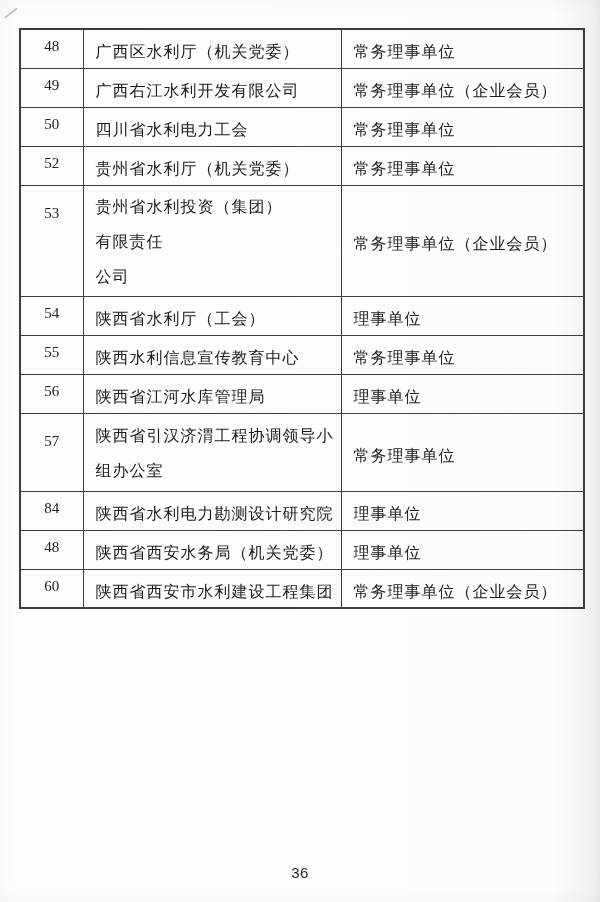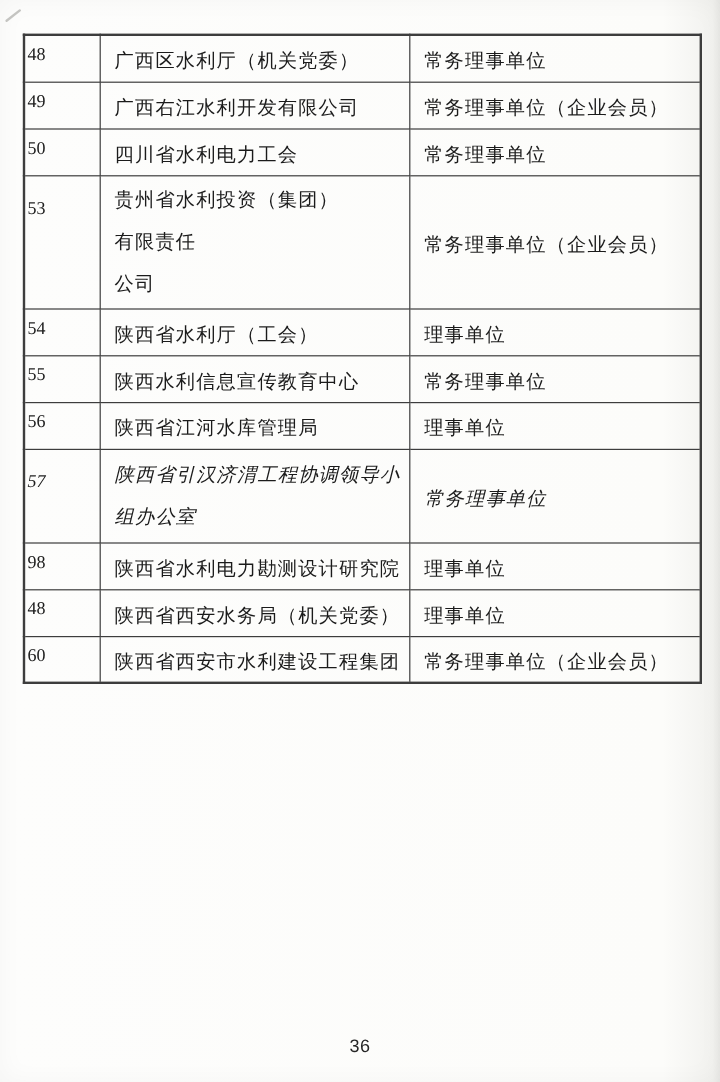--- a/index.html
+++ b/index.html
@@ -43,21 +43,21 @@
   col.c1 { width: 63px; }
   col.c2 { width: 258px; }
   col.c3 { width: 243px; }
   td {
     border: 1px solid var(--border, #3d3d3d);
     vertical-align: middle;
     color: var(--text, #1b1b1b);
     overflow: hidden;
   }
   td.idx {
-    text-align: left;
+    text-align: center;
     font-size: 15px;
     font-family: "Liberation Serif", "DejaVu Serif", serif;
     padding: 0 2px 4px 2px;
     color: #202020;
   }
   tr.tall td.idx {
     vertical-align: top;
     padding-top: 19px;
   }
   td.name, td.mem {
@@ -105,20 +105,25 @@
         <tr style="height: 39px;">
           <td class="idx">49</td>
           <td class="name">广西右江水利开发有限公司</td>
           <td class="mem">常务理事单位（企业会员）</td>
         </tr>
         <tr style="height: 39px;">
           <td class="idx">50</td>
           <td class="name">四川省水利电力工会</td>
           <td class="mem">常务理事单位</td>
         </tr>
+        <tr style="height: 39px;">
+          <td class="idx">52</td>
+          <td class="name">贵州省水利厅（机关党委）</td>
+          <td class="mem">常务理事单位</td>
+        </tr>
         <tr class="tall" style="height: 78px;">
           <td class="idx">53</td>
           <td class="name">贵州省水利投资（集团）有限责任
 公司</td>
           <td class="mem">常务理事单位（企业会员）</td>
         </tr>
         <tr style="height: 39px;">
           <td class="idx">54</td>
           <td class="name">陕西省水利厅（工会）</td>
           <td class="mem">理事单位</td>
@@ -126,28 +131,28 @@
         <tr style="height: 39px;">
           <td class="idx">55</td>
           <td class="name">陕西水利信息宣传教育中心</td>
           <td class="mem">常务理事单位</td>
         </tr>
         <tr style="height: 39px;">
           <td class="idx">56</td>
           <td class="name">陕西省江河水库管理局</td>
           <td class="mem">理事单位</td>
         </tr>
-        <tr class="tall" style="height: 78px; font-style: italic;">
+        <tr class="tall" style="height: 78px;">
           <td class="idx">57</td>
           <td class="name">陕西省引汉济渭工程协调领导小
 组办公室</td>
           <td class="mem">常务理事单位</td>
         </tr>
         <tr style="height: 39px;">
-          <td class="idx">98</td>
+          <td class="idx">84</td>
           <td class="name">陕西省水利电力勘测设计研究院</td>
           <td class="mem">理事单位</td>
         </tr>
         <tr style="height: 39px;">
           <td class="idx">48</td>
           <td class="name">陕西省西安水务局（机关党委）</td>
           <td class="mem">理事单位</td>
         </tr>
         <tr style="height: 39px;">
           <td class="idx">60</td>

